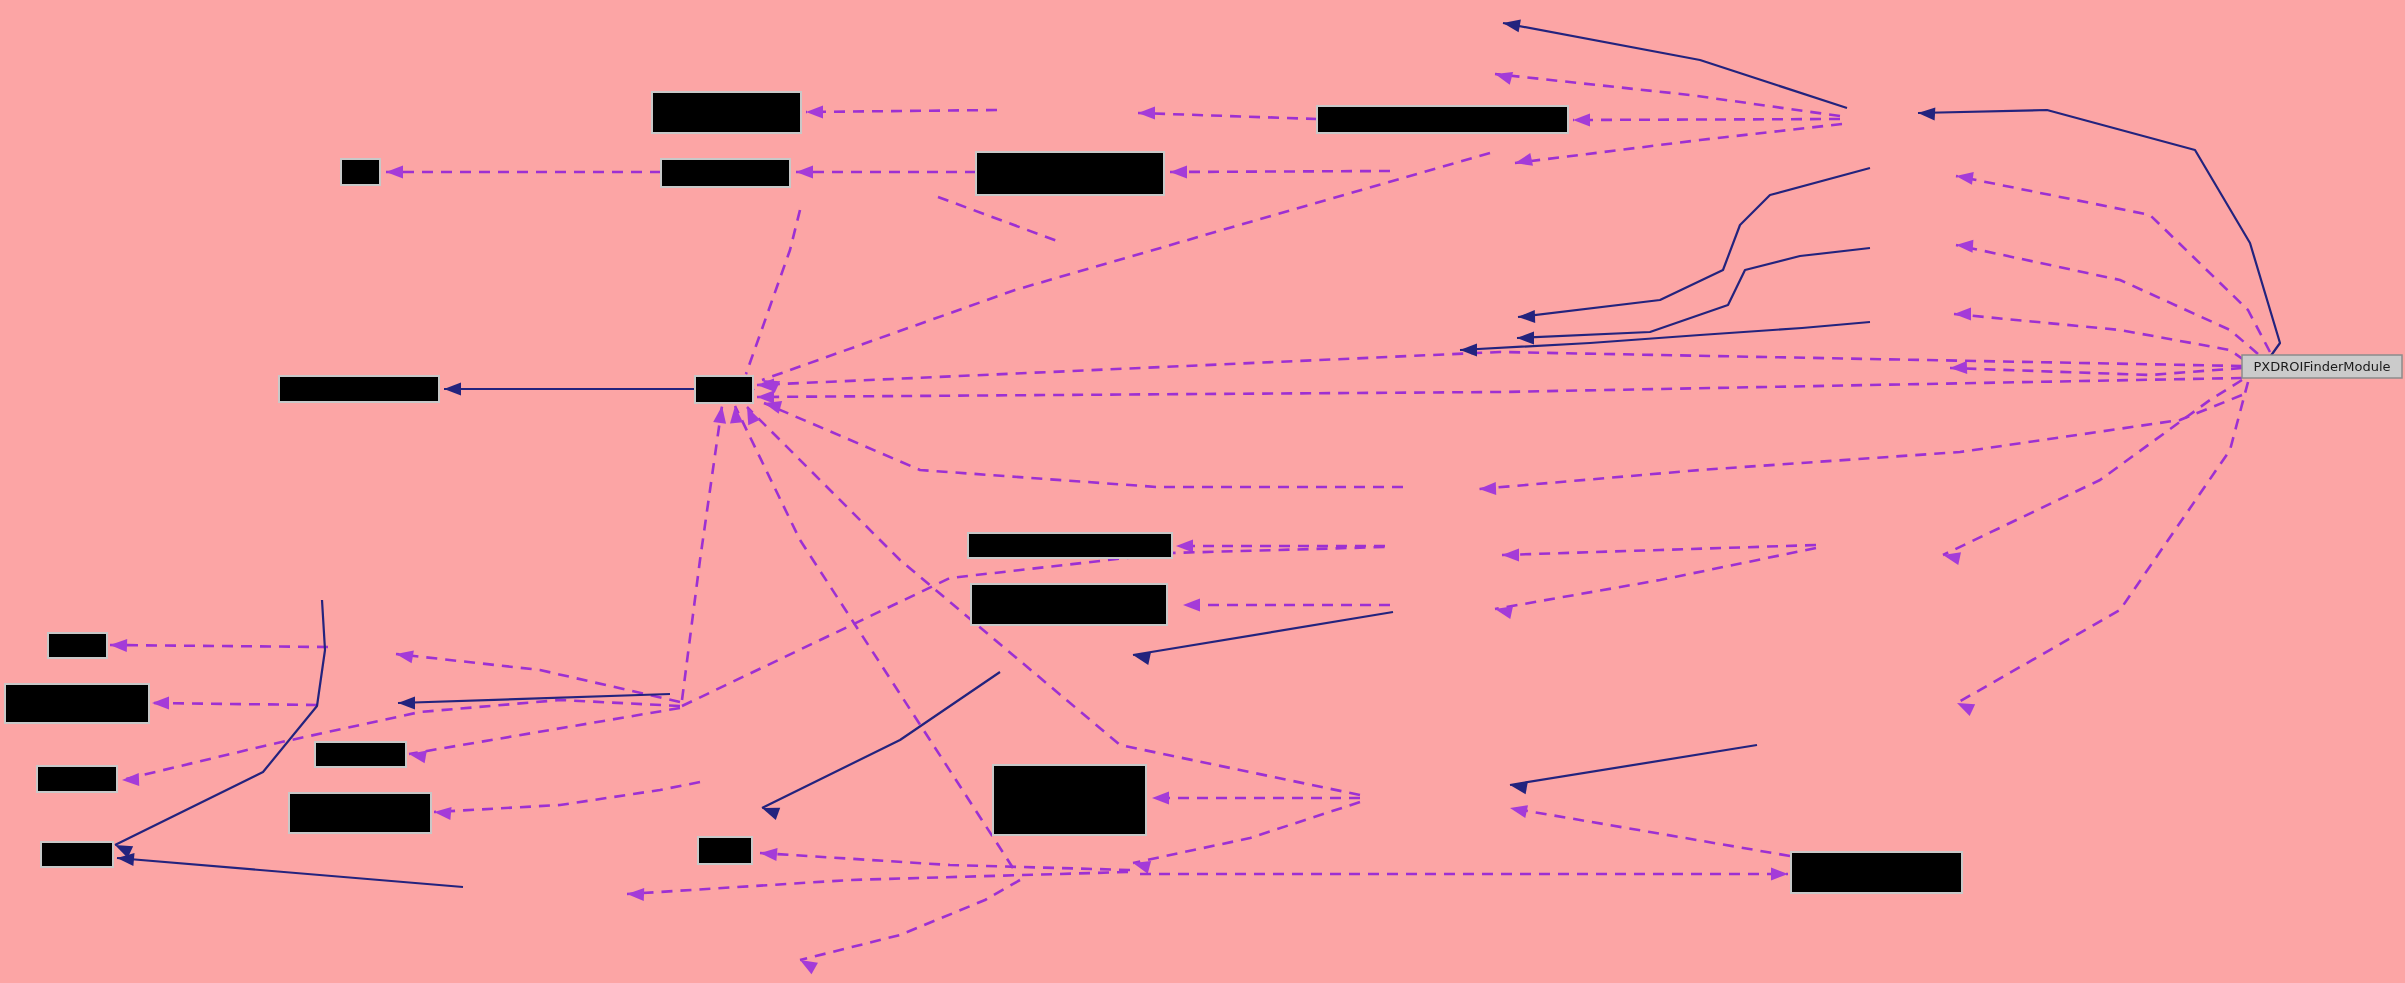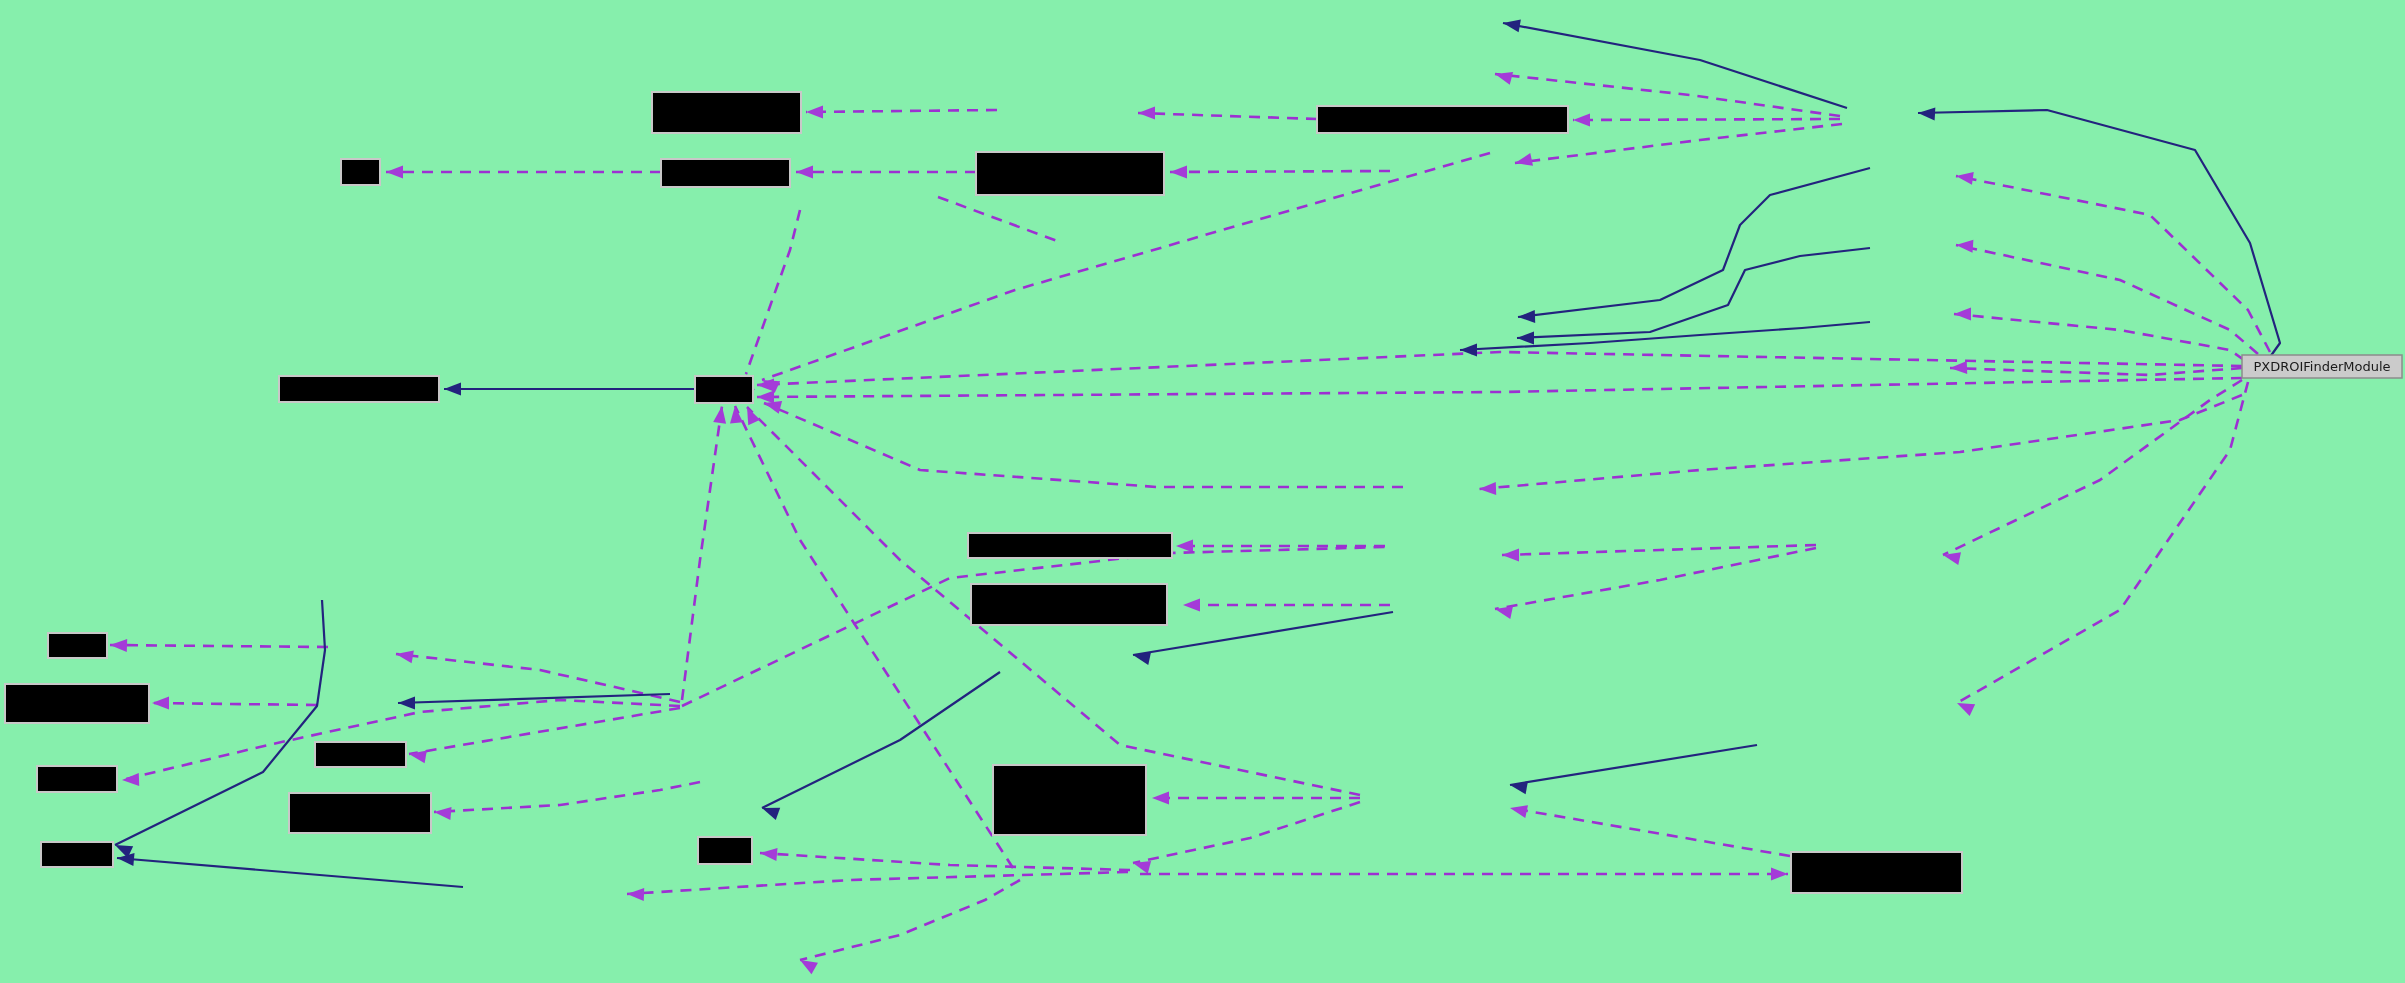--- a/index.html
+++ b/index.html
@@ -1,16 +1,16 @@
 <!DOCTYPE html>
 <html><head>
 <meta charset="utf-8">
 <style>
   html,body{margin:0;padding:0;background:#000;}
-  #stage{position:relative;width:2405px;height:983px;background:#86efac;overflow:hidden;}
+  #stage{position:relative;width:2405px;height:983px;background:#fca5a5;overflow:hidden;}
   svg{position:absolute;left:0;top:0;}
   .module-label{font-family:"DejaVu Sans","Liberation Sans",sans-serif;font-size:13px;fill:#1a1a1a;}
 </style>
 </head>
 <body>
 
 <div id="stage">
   <svg id="graph" width="2405" height="983" viewBox="0 0 2405 983" xmlns="http://www.w3.org/2000/svg">
     <g id="edges-layer">
         <path d="M 997 110 L 806 112" fill="none" stroke="#9d30d2" stroke-width="2.6" stroke-dasharray="11,8" stroke-linejoin="round"></path>

